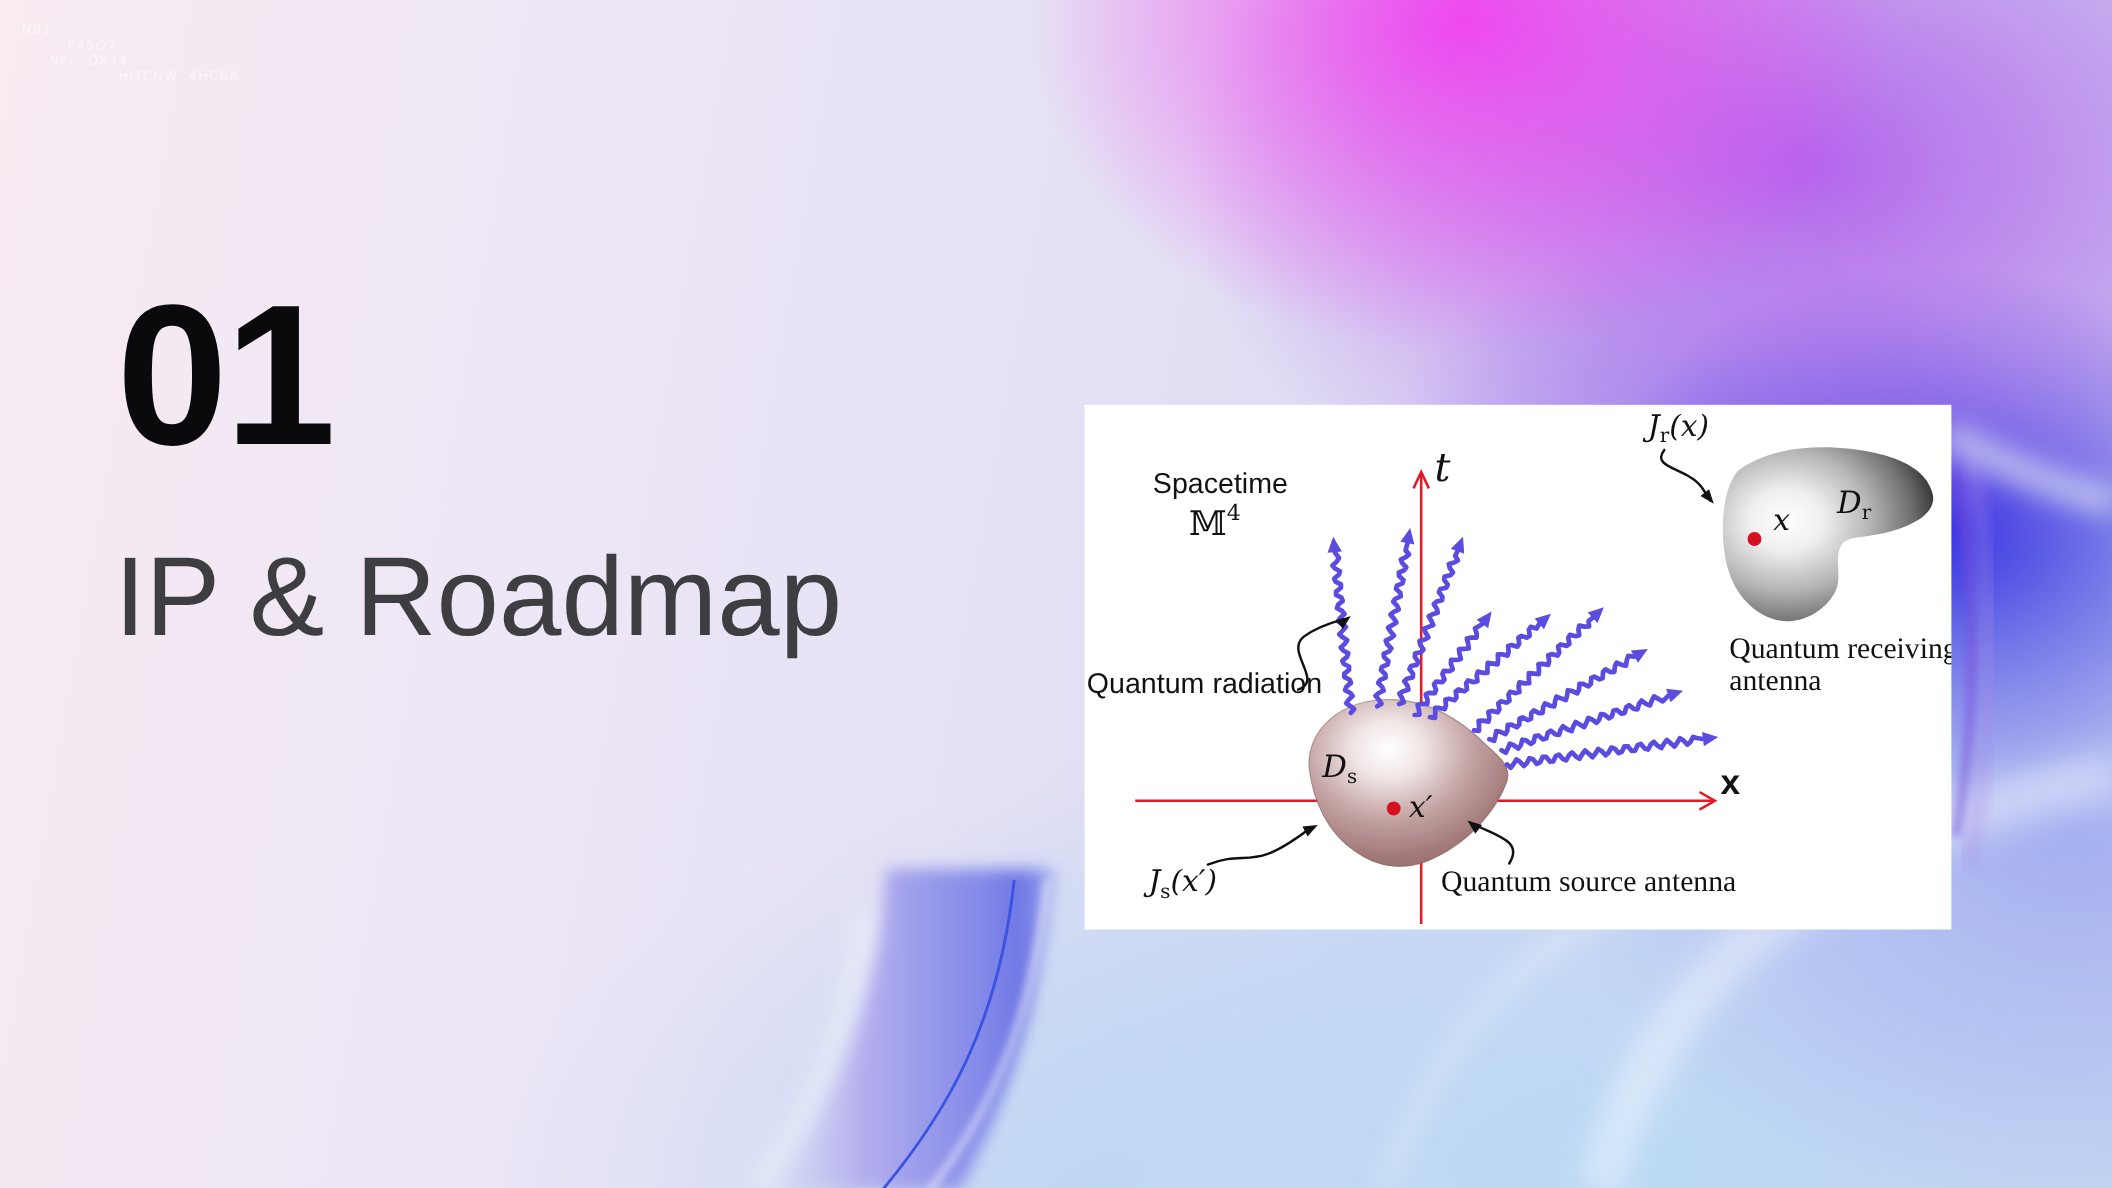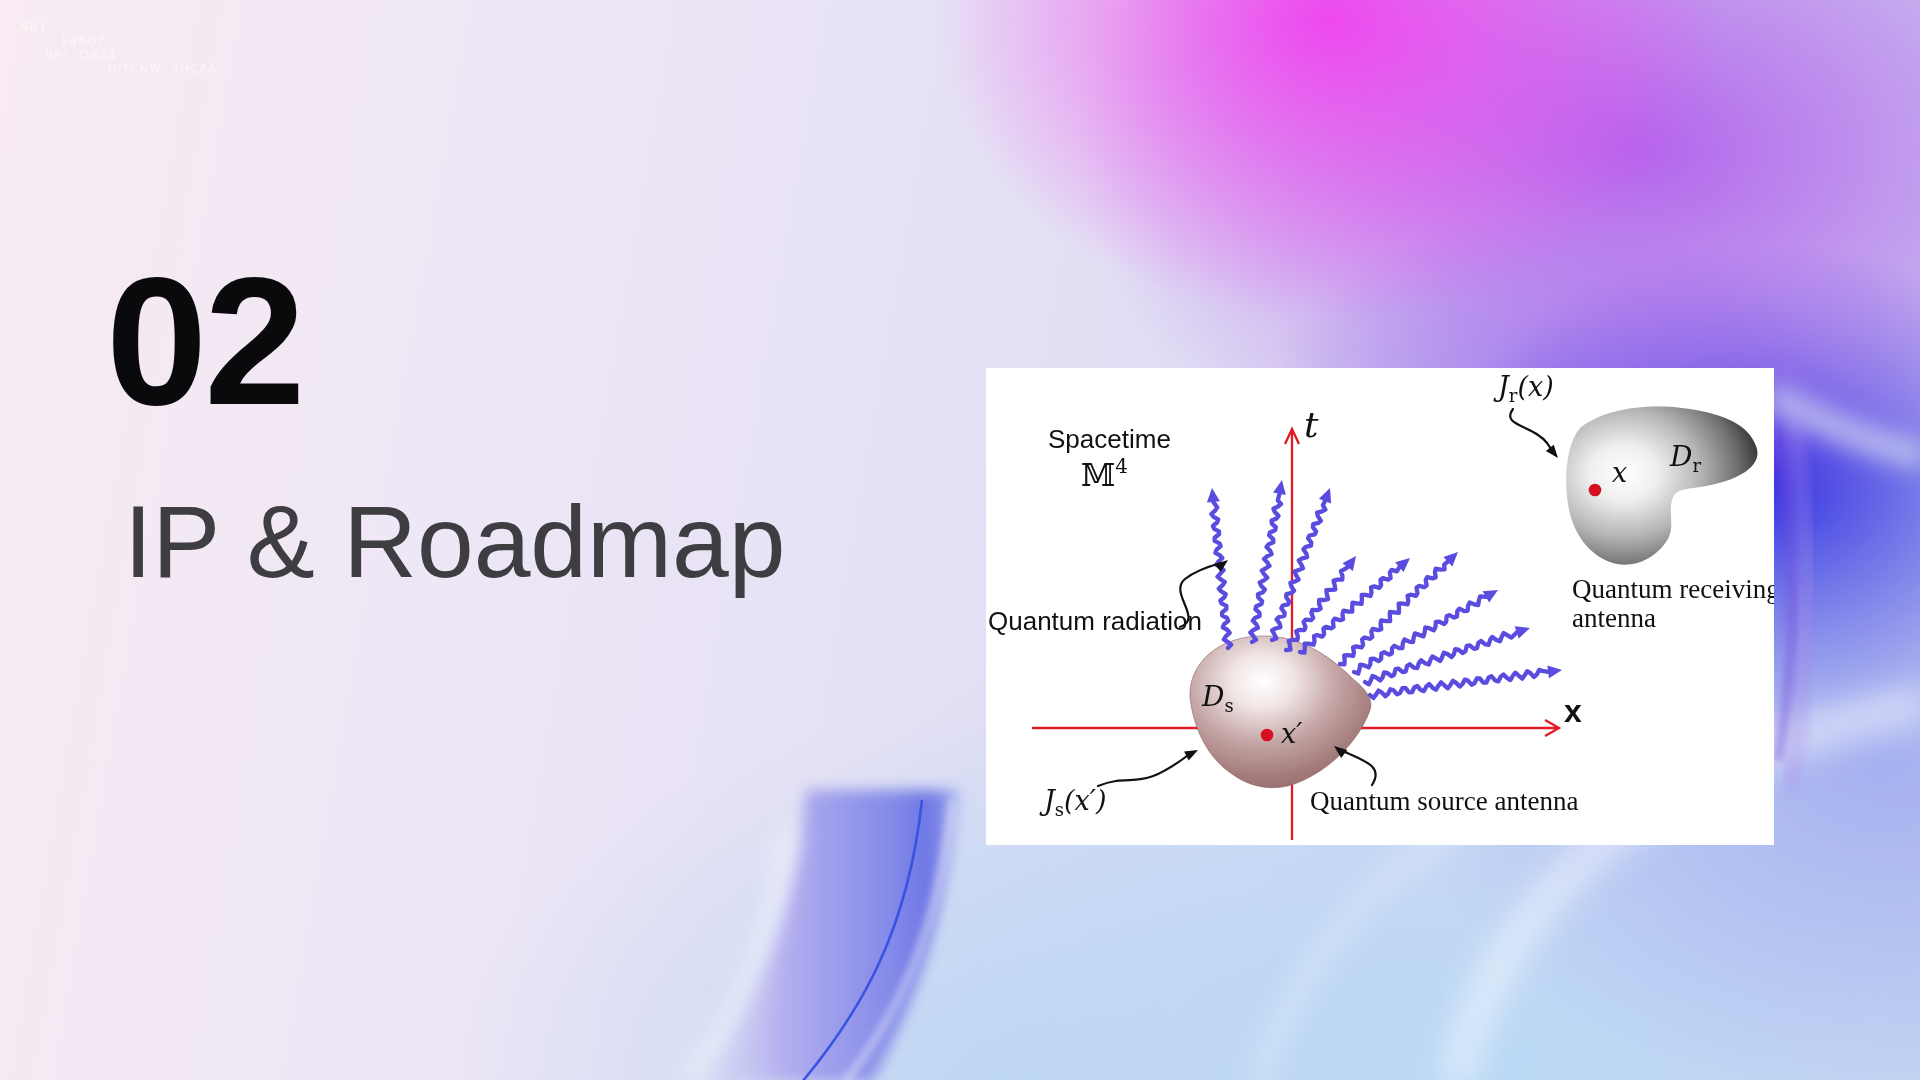--- a/index.html
+++ b/index.html
@@ -22,21 +22,21 @@
     font-size:12px;letter-spacing:1px;color:rgba(255,255,255,.45);
     font-family:"DejaVu Sans",sans-serif;white-space:pre;text-shadow:0 0 2px rgba(255,255,255,.25);
   }
   .watermark span{display:inline-block;}
   .wm2{margin-left:42px;} .wm3{margin-left:26px;} .wm4{margin-left:88px;}
   .num{
     position:absolute;left:106px;top:250px;z-index:5;
     font-size:182px;line-height:1;font-weight:700;letter-spacing:-3px;color:#0a0a0c;
   }
   .title{
-    position:absolute;left:124px;top:486px;z-index:5;
+    position:absolute;left:104px;top:486px;z-index:5;
     font-size:102px;line-height:1.1;font-weight:500;color:#3e3e42;
   }
   .figure-panel{
     position:absolute;left:986px;top:368px;width:788px;height:477px;
     background:#ffffff;z-index:10;
   }
   .figure-panel svg{display:block;}
   text{fill:#111;}
   .sans{font-family:"Liberation Sans",sans-serif;}
   .serif{font-family:"DejaVu Serif","Liberation Serif",serif;}
@@ -84,21 +84,21 @@
   <path filter="url(#b12)" opacity=".8" d="M 1770,395 C 1840,432 1890,450 1925,456" stroke="#cdd2f3" stroke-width="26" fill="none"></path>
 </svg>
 
 <div class="watermark">
   <span class="wm1">NB1</span>
   <span class="wm2">F45O7</span>
   <span class="wm3">9Pc  O834</span>
   <span class="wm4">HITCNW  4HC6A</span>
 </div>
 
-<div class="num">02</div>
+<div class="num">01</div>
 <div class="title">IP &amp; Roadmap</div>
 
 <div class="figure-panel">
   <svg id="fig" width="788" height="477" viewBox="0 0 788 477">
     <defs>
       <radialGradient id="gSrc" cx="0.40" cy="0.30" r="0.85">
         <stop offset="0" stop-color="#ffffff"></stop>
         <stop offset="0.20" stop-color="#f1e6e6"></stop>
         <stop offset="0.48" stop-color="#c5a5a5"></stop>
         <stop offset="0.74" stop-color="#a47b7b"></stop>

